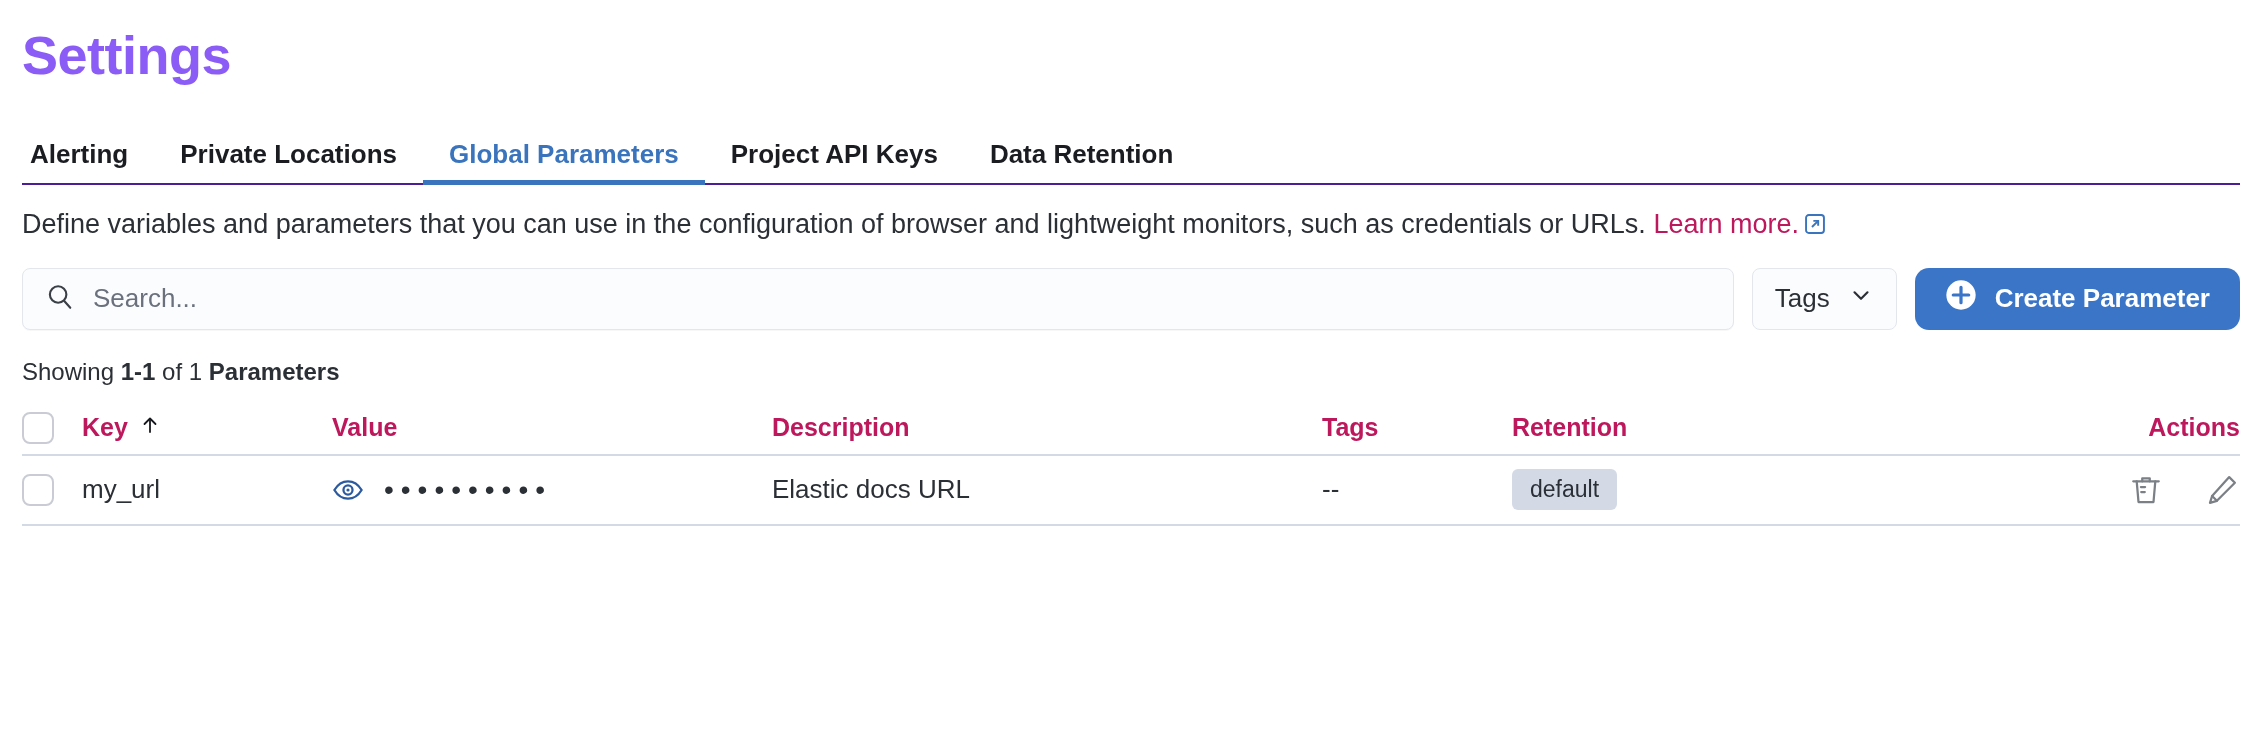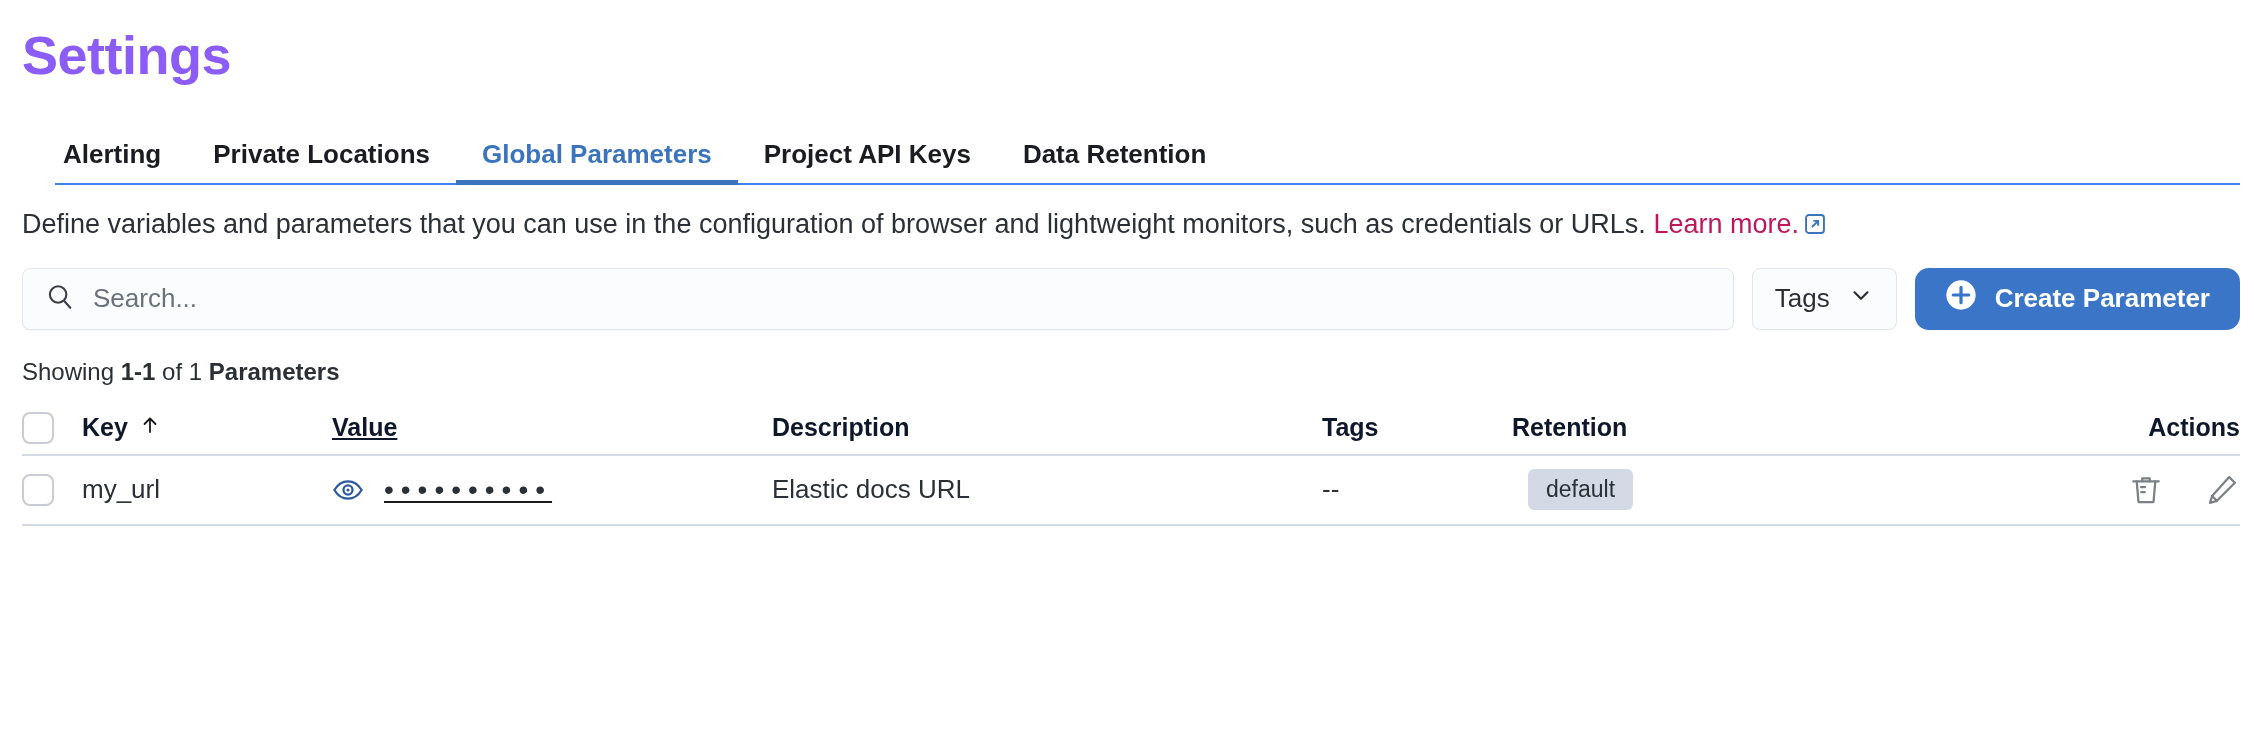--- a/index.html
+++ b/index.html
@@ -27,23 +27,22 @@
     padding-top: 26px;
     line-height: 1.1;
   }
 
   
   .tabs {
     display: flex;
     align-items: flex-end;
     gap: 0;
     margin-top: 38px;
-    border-bottom: 2px solid #3b82f6;
+    border-bottom: 2px solid #4c1d95;
     height: 62px;
-    margin-left: 33px;
   }
   .tab {
     font-size: 26px;
     font-weight: 700;
     color: #1a1c21;
     padding: 0 26px 16px 26px;
     cursor: pointer;
     white-space: nowrap;
     position: relative;
     line-height: 1;
@@ -155,30 +154,30 @@
   .thead, .trow {
     display: flex;
     align-items: center;
     border-bottom: 2px solid #d3dae6;
   }
   .thead { height: 54px; }
   .trow  { height: 70px; }
 
   .c-check { width: 60px; flex: 0 0 60px; display: flex; align-items: center; }
   .c-key   { width: 250px; flex: 0 0 250px; }
-  .c-val   { width: 440px; flex: 0 0 440px; display: flex; align-items: center; gap: 20px; text-decoration: underline; }
+  .c-val   { width: 440px; flex: 0 0 440px; display: flex; align-items: center; gap: 20px; }
   .c-desc  { width: 550px; flex: 0 0 550px; }
   .c-tags  { width: 190px; flex: 0 0 190px; }
   .c-ns    { flex: 1 1 auto; }
   .c-act   { width: 200px; flex: 0 0 200px; display: flex; align-items: center; justify-content: flex-end; gap: 40px; }
 
   .th {
     font-size: 25px;
     font-weight: 700;
-    color: #0f172a;
+    color: #be185d;
     display: flex;
     align-items: center;
     gap: 10px;
   }
   .th.right { justify-content: flex-end; }
   .td { font-size: 26px; color: #2b2f36; font-weight: 400; }
 
   .checkbox {
     width: 32px; height: 32px;
     border: 2px solid #c9ccd4;
@@ -196,21 +195,20 @@
 
   .badge {
     display: inline-block;
     background: #d3dae6;
     color: #2b2f36;
     font-size: 23px;
     font-weight: 400;
     border-radius: 6px;
     padding: 9px 18px;
     line-height: 1;
-    margin-left: 16px;
   }
 
   .icon-btn { cursor: pointer; display: inline-flex; }
   .dim { color: #2b2f36; }
 </style>
 </head>
 <body>
 
 <div class="page">
 

